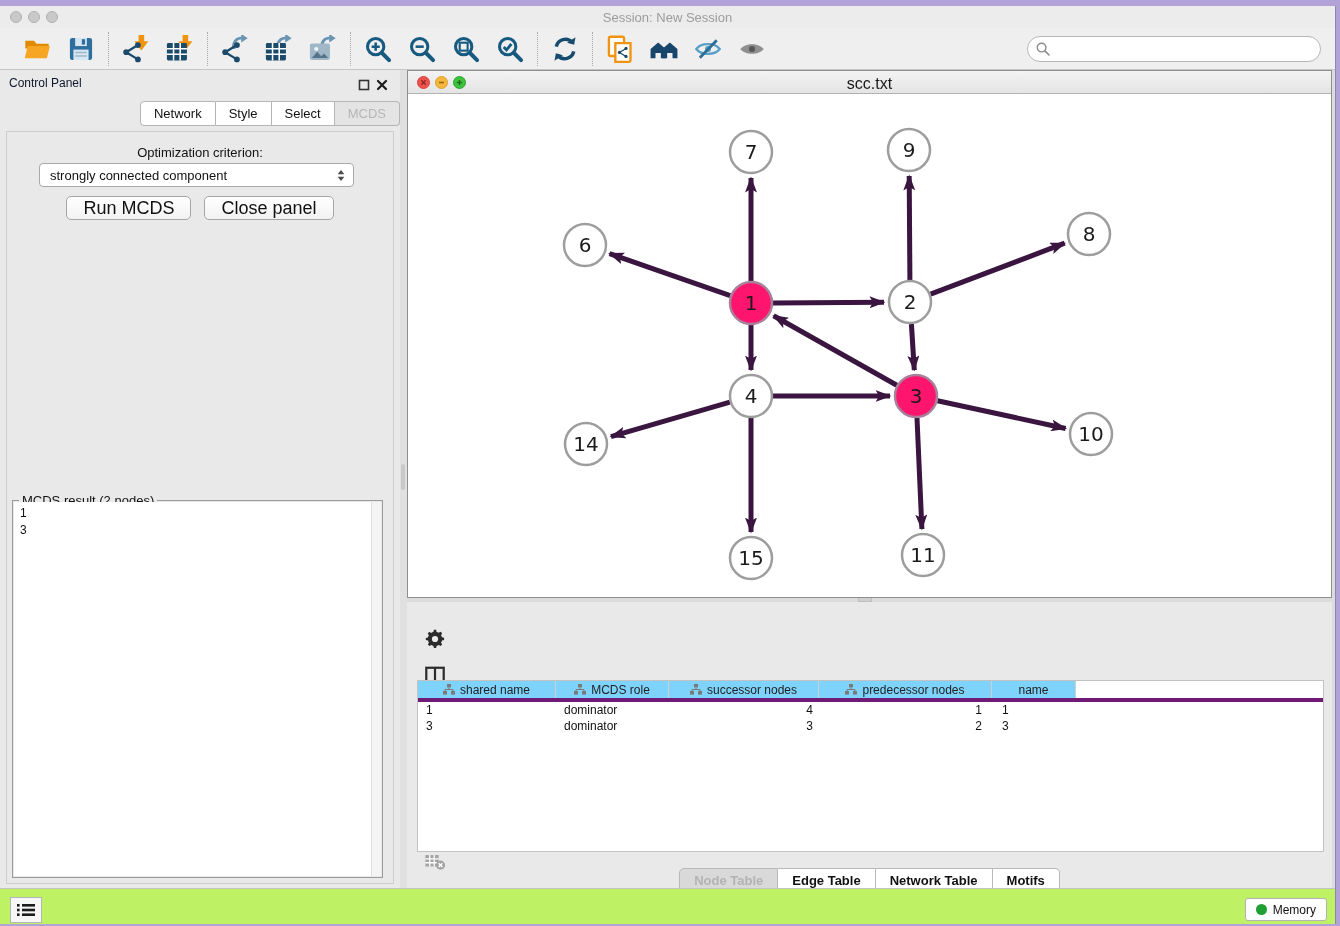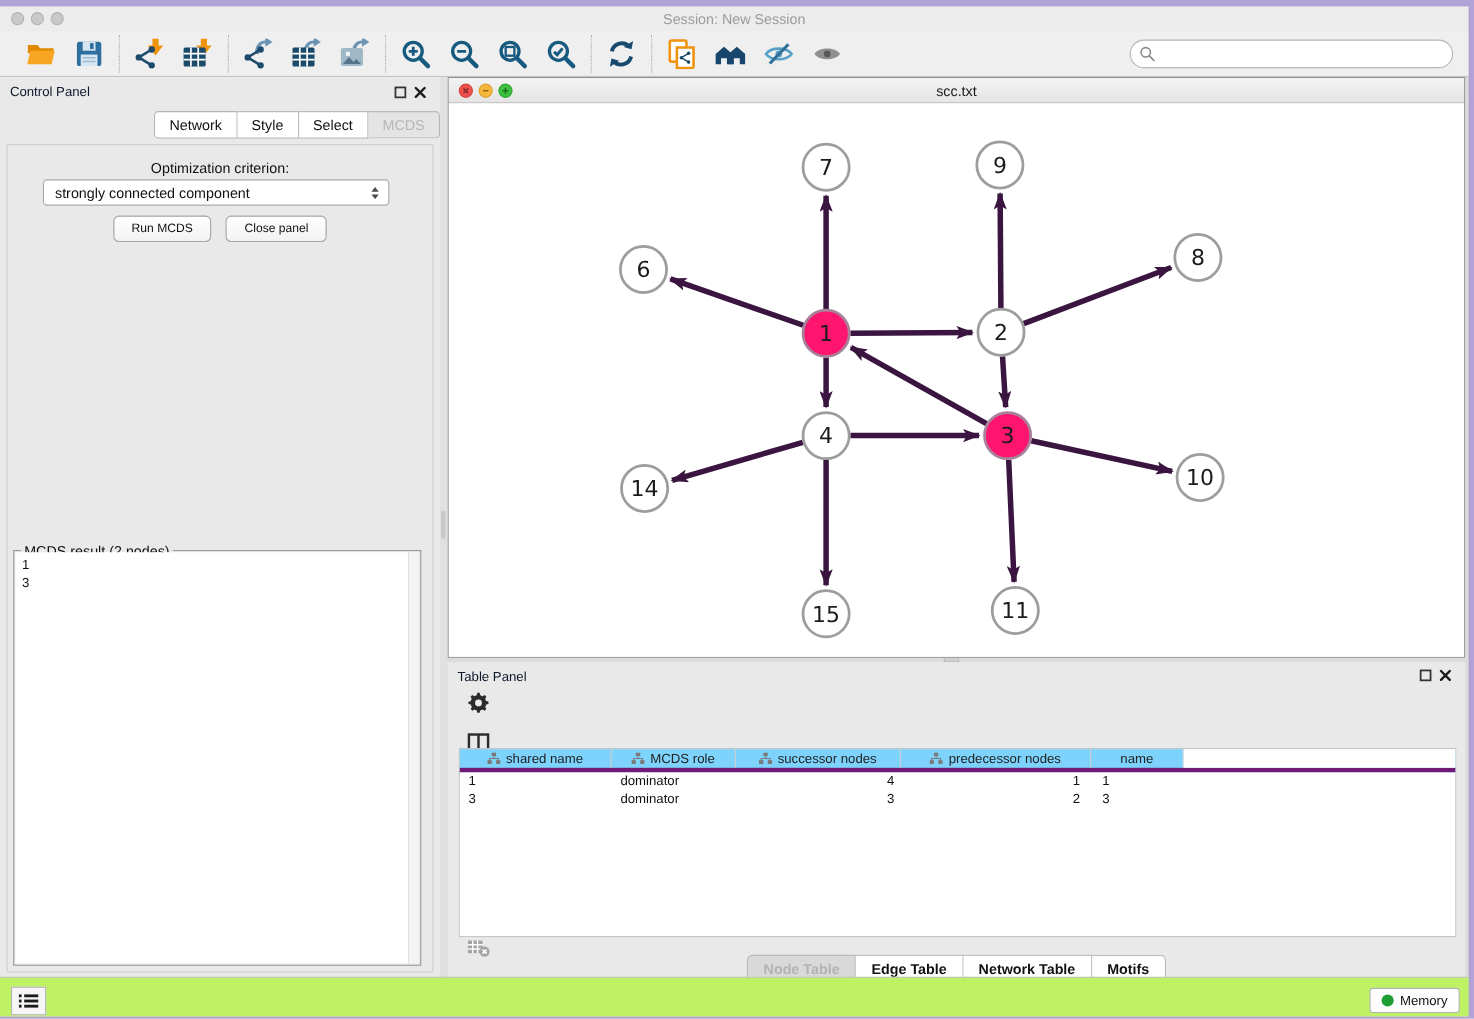--- a/index.html
+++ b/index.html
@@ -39,37 +39,37 @@
   .tab { font-size:13px; padding:4px 13px; background:#fff; border:1px solid #b5b5b5; border-left:none; color:#111; cursor:default; }
   .tab:first-child { border-left:1px solid #b5b5b5; border-radius:4px 0 0 4px; }
   .tab:last-child { border-radius:0 4px 4px 0; }
   .tab.active { background:#e4e4e4; color:#b6b6b6; }
   .panel-box { position:absolute; left:6px; top:61px; width:388px; height:753px; border:1px solid #cdcdcd; background:#e9e9e9; }
   .crit-label { margin-top:13px; text-align:center; font-size:13px; color:#111; }
   .select-box { position:absolute; left:32px; top:31px; width:315px; height:24px; background:#fff; border:1px solid #a9a9a9;
                 border-radius:4px; font-size:13px; display:flex; align-items:center; padding-left:10px; color:#111; }
   .select-box svg { position:absolute; right:7px; top:4px; width:10px; height:15px; }
   .btn-row { position:absolute; left:0; right:0; top:64px; display:flex; justify-content:center; gap:13px; }
-  .pbtn { height:24px; padding:0 16px; font-size:11px; background:linear-gradient(#ffffff,#f2f2f2); border:1px solid #a6a6a6;
+  .pbtn { height:24px; padding:0 16px; font-size:18px; background:linear-gradient(#ffffff,#f2f2f2); border:1px solid #a6a6a6;
           border-radius:5px; color:#111; display:flex; align-items:center; }
   .result-group { position:absolute; left:12px; top:430px; width:371px; height:378px; border:1px solid #9a9a9a; }
   .result-legend { position:absolute; left:6px; top:-8px; background:#e9e9e9; padding:0 3px; font-size:13px; color:#111; }
   .result-area { position:absolute; left:1px; top:1px; right:11px; bottom:1px; background:#fff; padding:3px 6px;
                  font-size:12px; line-height:17px; color:#111; overflow:hidden; }
   .result-scroll { position:absolute; right:1px; top:1px; bottom:1px; width:10px; background:#f4f4f4; border-left:1px solid #dedede; }
 
   .v-splitter { position:absolute; left:400px; top:0; width:7px; height:824px; background:#e0e0e0; }
   .v-knob { position:absolute; left:1px; top:394px; width:4px; height:26px; background:#c9c9c9; border-radius:2px; }
   .h-splitter-knob { position:absolute; left:858px; top:526px; width:14px; height:6px; background:#cfcfcf; border:1px solid #bdbdbd; }
 
   
   .net-window { position:absolute; left:407px; top:0; width:925px; height:528px; background:#fff; border:1px solid #8e8e8e; }
   .net-titlebar { position:absolute; left:0; top:0; width:100%; height:23px; background:linear-gradient(#f3f3f3,#e4e4e4);
                   border-bottom:1px solid #b2b2b2; }
-  .net-title { position:absolute; left:0; right:0; top:4px; text-align:center; font-size:13px; color:#1a1a1a; }
+  .net-title { position:absolute; left:0; right:0; top:4px; text-align:center; font-size:16px; color:#1a1a1a; }
   .nt { position:absolute; top:5px; width:13px; height:13px; border-radius:50%; display:flex; align-items:center; justify-content:center; }
   .nt svg { width:7px; height:7px; }
   .nt-close { left:9px;  background:#f0514d; border:1px solid #d6423e; }
   .nt-min   { left:27px; background:#f6b73c; border:1px solid #dda02c; }
   .nt-max   { left:45px; background:#3ec23e; border:1px solid #2fa32f; }
   .net-canvas { position:absolute; left:0; top:23px; width:923px; height:503px; background:#fff; }
 
   
   .table-panel { position:absolute; left:407px; top:532px; width:925px; height:292px; background:#e9e9e9; }
   .tp-head { position:relative; height:24px; }
@@ -409,33 +409,20 @@
               <circle cx="683" cy="340" r="21" fill="#ffffff" stroke="#9d9d9d" stroke-width="2.5"></circle>
               <text x="683" y="347" text-anchor="middle" font-size="20" fill="#1b1b1b" font-family="DejaVu Sans, sans-serif">10</text>
               <circle cx="343" cy="464" r="21" fill="#ffffff" stroke="#9d9d9d" stroke-width="2.5"></circle>
               <text x="343" y="471" text-anchor="middle" font-size="20" fill="#1b1b1b" font-family="DejaVu Sans, sans-serif">15</text>
               <circle cx="515" cy="461" r="21" fill="#ffffff" stroke="#9d9d9d" stroke-width="2.5"></circle>
               <text x="515" y="468" text-anchor="middle" font-size="20" fill="#1b1b1b" font-family="DejaVu Sans, sans-serif">11</text>
             </svg></div>
       </div>
 
       <div class="table-panel">
-        <div class="tp-head">
-          <span class="panel-title">Table Panel</span>
-          <span class="panel-btn" style="right:30px;top:5px">
-            <svg viewBox="0 0 12 12">
-                <rect x="1.5" y="1.5" width="9" height="9" fill="none" stroke="#333" stroke-width="1.6"></rect>
-              </svg>
-          </span>
-          <span class="panel-btn" style="right:12px;top:5px">
-            <svg viewBox="0 0 12 12">
-                <path d="M2 2l8 8M10 2l-8 8" stroke="#1c1c1c" stroke-width="2.2" stroke-linecap="round"></path>
-              </svg>
-          </span>
-        </div>
         <div class="tp-toolbar" id="table-toolbar">
             <span class="tt-icon">
               <svg viewBox="0 0 24 24">
                 <path fill="#2b2b2b" d="M10.8 2h2.4l.5 2.3a8 8 0 0 1 2.4 1l2-1.2 1.7 1.7-1.2 2a8 8 0 0 1 1 2.4l2.3.5v2.4l-2.3.5a8 8 0 0 1-1 2.4l1.2 2-1.7 1.7-2-1.2a8 8 0 0 1-2.4 1l-.5 2.3h-2.4l-.5-2.3a8 8 0 0 1-2.4-1l-2 1.2-1.7-1.7 1.2-2a8 8 0 0 1-1-2.4L2 13.2v-2.4l2.3-.5a8 8 0 0 1 1-2.4l-1.2-2 1.7-1.7 2 1.2a8 8 0 0 1 2.4-1z"></path>
                 <circle cx="12" cy="12" r="3.4" fill="#ececec"></circle>
               </svg>
             </span>
             <span class="tt-icon">
               <svg viewBox="0 0 24 24">
                 <rect x="2.5" y="3" width="19" height="18" fill="none" stroke="#2b2b2b" stroke-width="2.4"></rect>

